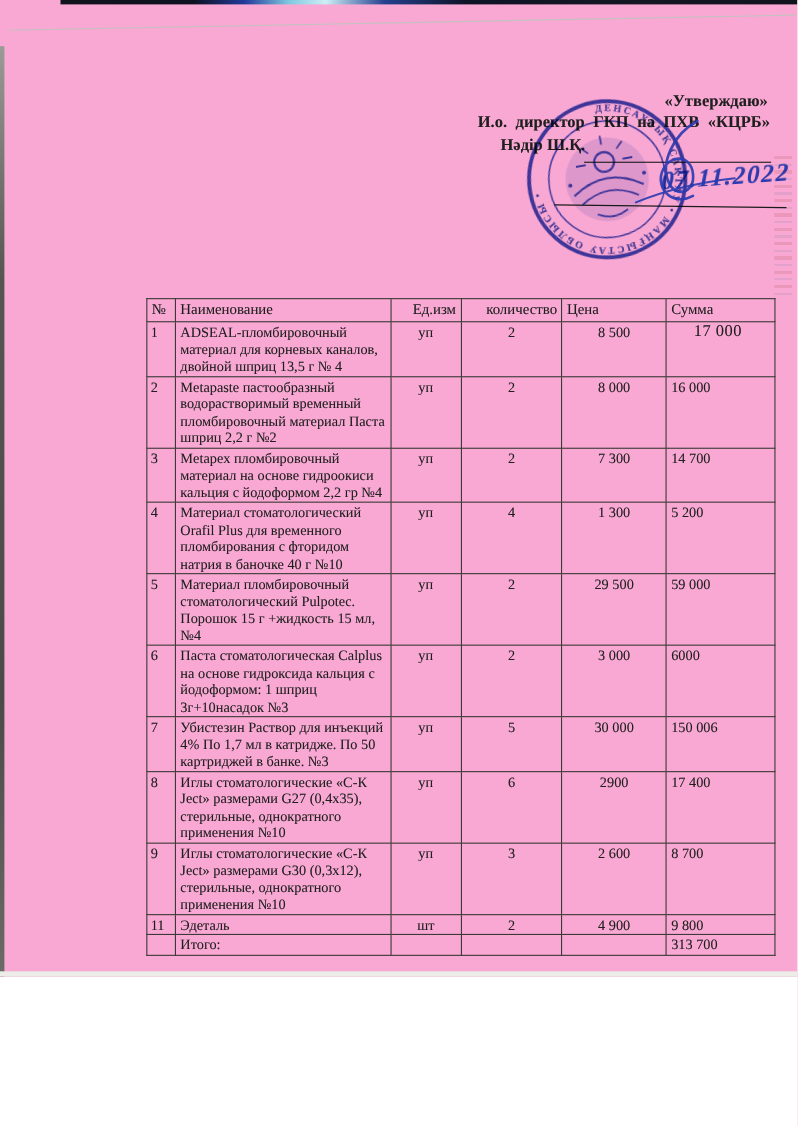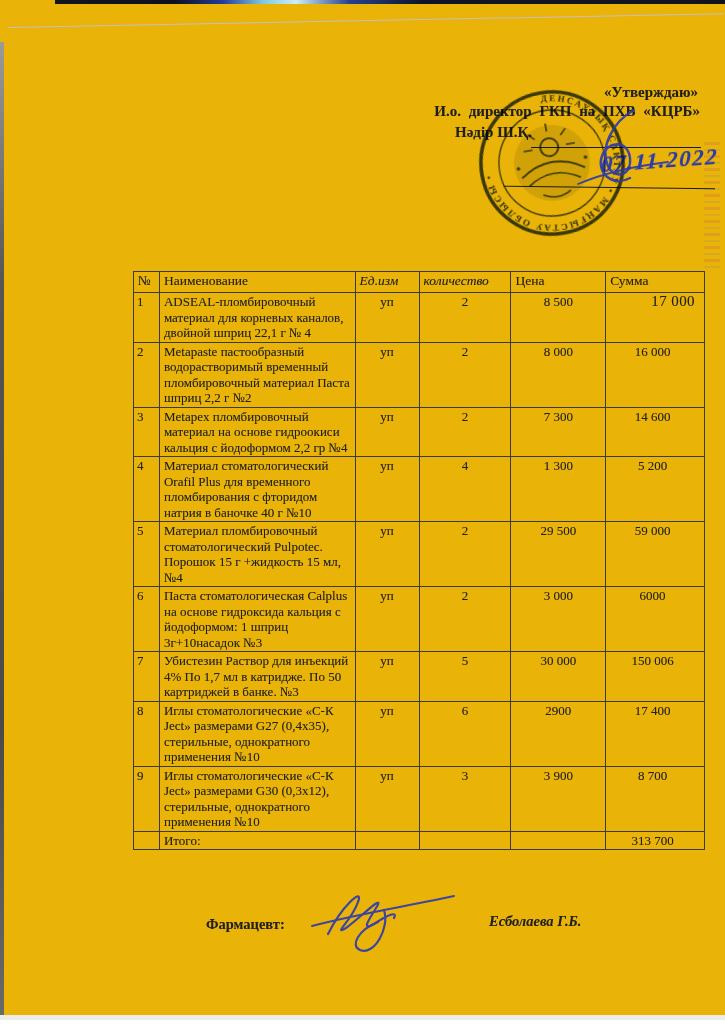--- a/index.html
+++ b/index.html
@@ -1,18 +1,18 @@
 <!DOCTYPE html>
 <html><head>
 <meta charset="utf-8">
 <style>
   * { margin:0; padding:0; box-sizing:border-box; }
   html,body { width:725px; height:1024px; }
   body { font-family:"Liberation Serif", serif; background:#ffffff; }
-  .page { position:relative; width:725px; height:1020px; background:#eab308; overflow:hidden;
+  .page { position:relative; width:725px; height:888px; background:#f9a8d4; overflow:hidden;
           color:#1f1f1e; text-shadow:0 0 .6px rgba(50,50,50,.35); }
 
   
   .artifact-top { position:absolute; top:0; left:55px; right:0; height:4px;
     background:linear-gradient(90deg,#12141c 0%,#0d1120 18%,#233a9a 25%,#7fc9e0 31%,#cdeef5 36%,#24408f 44%,#0e1326 55%,#141722 78%,#10131c 100%); }
   .artifact-left { position:absolute; top:42px; left:0; width:4px; bottom:0;
     background:linear-gradient(180deg,#9a9a97,#555552 25%,#4a4a48 70%,#6a6a66); }
   .artifact-line { position:absolute; left:8px; top:27px; width:716px; height:1px; background:#c2c2bf;
     transform:rotate(-1.1deg); transform-origin:left center; }
   .artifact-smudge { position:absolute; left:704px; top:142px; width:16px; height:128px;
@@ -36,25 +36,25 @@
 
   .doc-title { position:absolute; top:201px; left:133px; width:557px; text-align:center;
     font-size:15.5px; font-weight:bold; word-spacing:6px; letter-spacing:.2px; }
 
   
   .req-table { position:absolute; left:133px; top:271px; width:572px; border-collapse:collapse;
     font-size:13px; border:1.8px solid #30302d; }
   .req-table th, .req-table td { border:1.4px solid #3a3a36; vertical-align:top;
     padding:1px 4px; line-height:15.5px; font-weight:normal; text-align:left; }
   .req-table th { height:21px; font-size:13.5px; }
-  th.c-unit, th.c-qty { text-align:left;font-style:italic; }
+  th.c-unit, th.c-qty { text-align:right; }
   td.c-num { text-align:left; padding-left:3px; }
   td.c-unit, td.c-qty, td.c-price { text-align:center; }
-  td.c-sum { text-align:center; padding-right:9px; }
-  td.sum-first { text-align:right; font-size:15px; letter-spacing:.4px; }
+  td.c-sum { text-align:left; padding-right:9px; }
+  td.sum-first { text-align:center; font-size:15px; letter-spacing:.4px; }
   .total-label { font-weight:bold;margin-top:12px; }
   .total-sum { font-weight:bold; }
 
   
   .footer-role { position:absolute; left:194px; top:916px; font-weight:bold; font-size:14.5px;margin-left:12px; }
   .footer-name { position:absolute; left:489px; top:913px; font-weight:bold; font-size:14.5px;font-style:italic; }
   .sig-footer { position:absolute; left:298px; top:870px; width:165px; height:95px; opacity:.9; }
 </style>
 </head>
 <body>
@@ -118,41 +118,41 @@
         <th class="c-name">Наименование</th>
         <th class="c-unit">Ед.изм</th>
         <th class="c-qty">количество</th>
         <th class="c-price">Цена</th>
         <th class="c-sum">Сумма</th>
       </tr>
     </thead>
     <tbody>
         <tr>
           <td class="c-num">1</td>
-          <td class="c-name">ADSEAL-пломбировочный материал для корневых каналов, двойной шприц 22,1 г № 4</td>
+          <td class="c-name">ADSEAL-пломбировочный материал для корневых каналов, двойной шприц 13,5 г № 4</td>
           <td class="c-unit">уп</td>
           <td class="c-qty">2</td>
           <td class="c-price">8 500</td>
           <td class="c-sum sum-first">17 000</td>
         </tr>
         <tr>
           <td class="c-num">2</td>
           <td class="c-name">Metapaste пастообразный водорастворимый временный пломбировочный материал Паста шприц 2,2 г №2</td>
           <td class="c-unit">уп</td>
           <td class="c-qty">2</td>
           <td class="c-price">8 000</td>
           <td class="c-sum">16 000</td>
         </tr>
         <tr>
           <td class="c-num">3</td>
           <td class="c-name">Metapex пломбировочный материал на основе гидроокиси кальция с йодоформом 2,2 гр №4</td>
           <td class="c-unit">уп</td>
           <td class="c-qty">2</td>
           <td class="c-price">7 300</td>
-          <td class="c-sum">14 600</td>
+          <td class="c-sum">14 700</td>
         </tr>
         <tr>
           <td class="c-num">4</td>
           <td class="c-name">Материал стоматологический Orafil Plus для временного пломбирования с фторидом натрия в баночке 40 г №10</td>
           <td class="c-unit">уп</td>
           <td class="c-qty">4</td>
           <td class="c-price">1 300</td>
           <td class="c-sum">5 200</td>
         </tr>
         <tr>
@@ -185,22 +185,30 @@
           <td class="c-unit">уп</td>
           <td class="c-qty">6</td>
           <td class="c-price">2900</td>
           <td class="c-sum">17 400</td>
         </tr>
         <tr>
           <td class="c-num">9</td>
           <td class="c-name">Иглы стоматологические «С-К Ject» размерами G30 (0,3x12), стерильные, однократного применения №10</td>
           <td class="c-unit">уп</td>
           <td class="c-qty">3</td>
-          <td class="c-price">3 900</td>
+          <td class="c-price">2 600</td>
           <td class="c-sum">8 700</td>
+        </tr>
+        <tr>
+          <td class="c-num">11</td>
+          <td class="c-name">Эдеталь</td>
+          <td class="c-unit">шт</td>
+          <td class="c-qty">2</td>
+          <td class="c-price">4 900</td>
+          <td class="c-sum">9 800</td>
         </tr>
       </tbody>
     <tfoot>
       <tr>
         <td class="c-num"></td>
         <td class="c-name total-label">Итого:</td>
         <td class="c-unit"></td>
         <td class="c-qty"></td>
         <td class="c-price"></td>
         <td class="c-sum total-sum">313 700</td>

